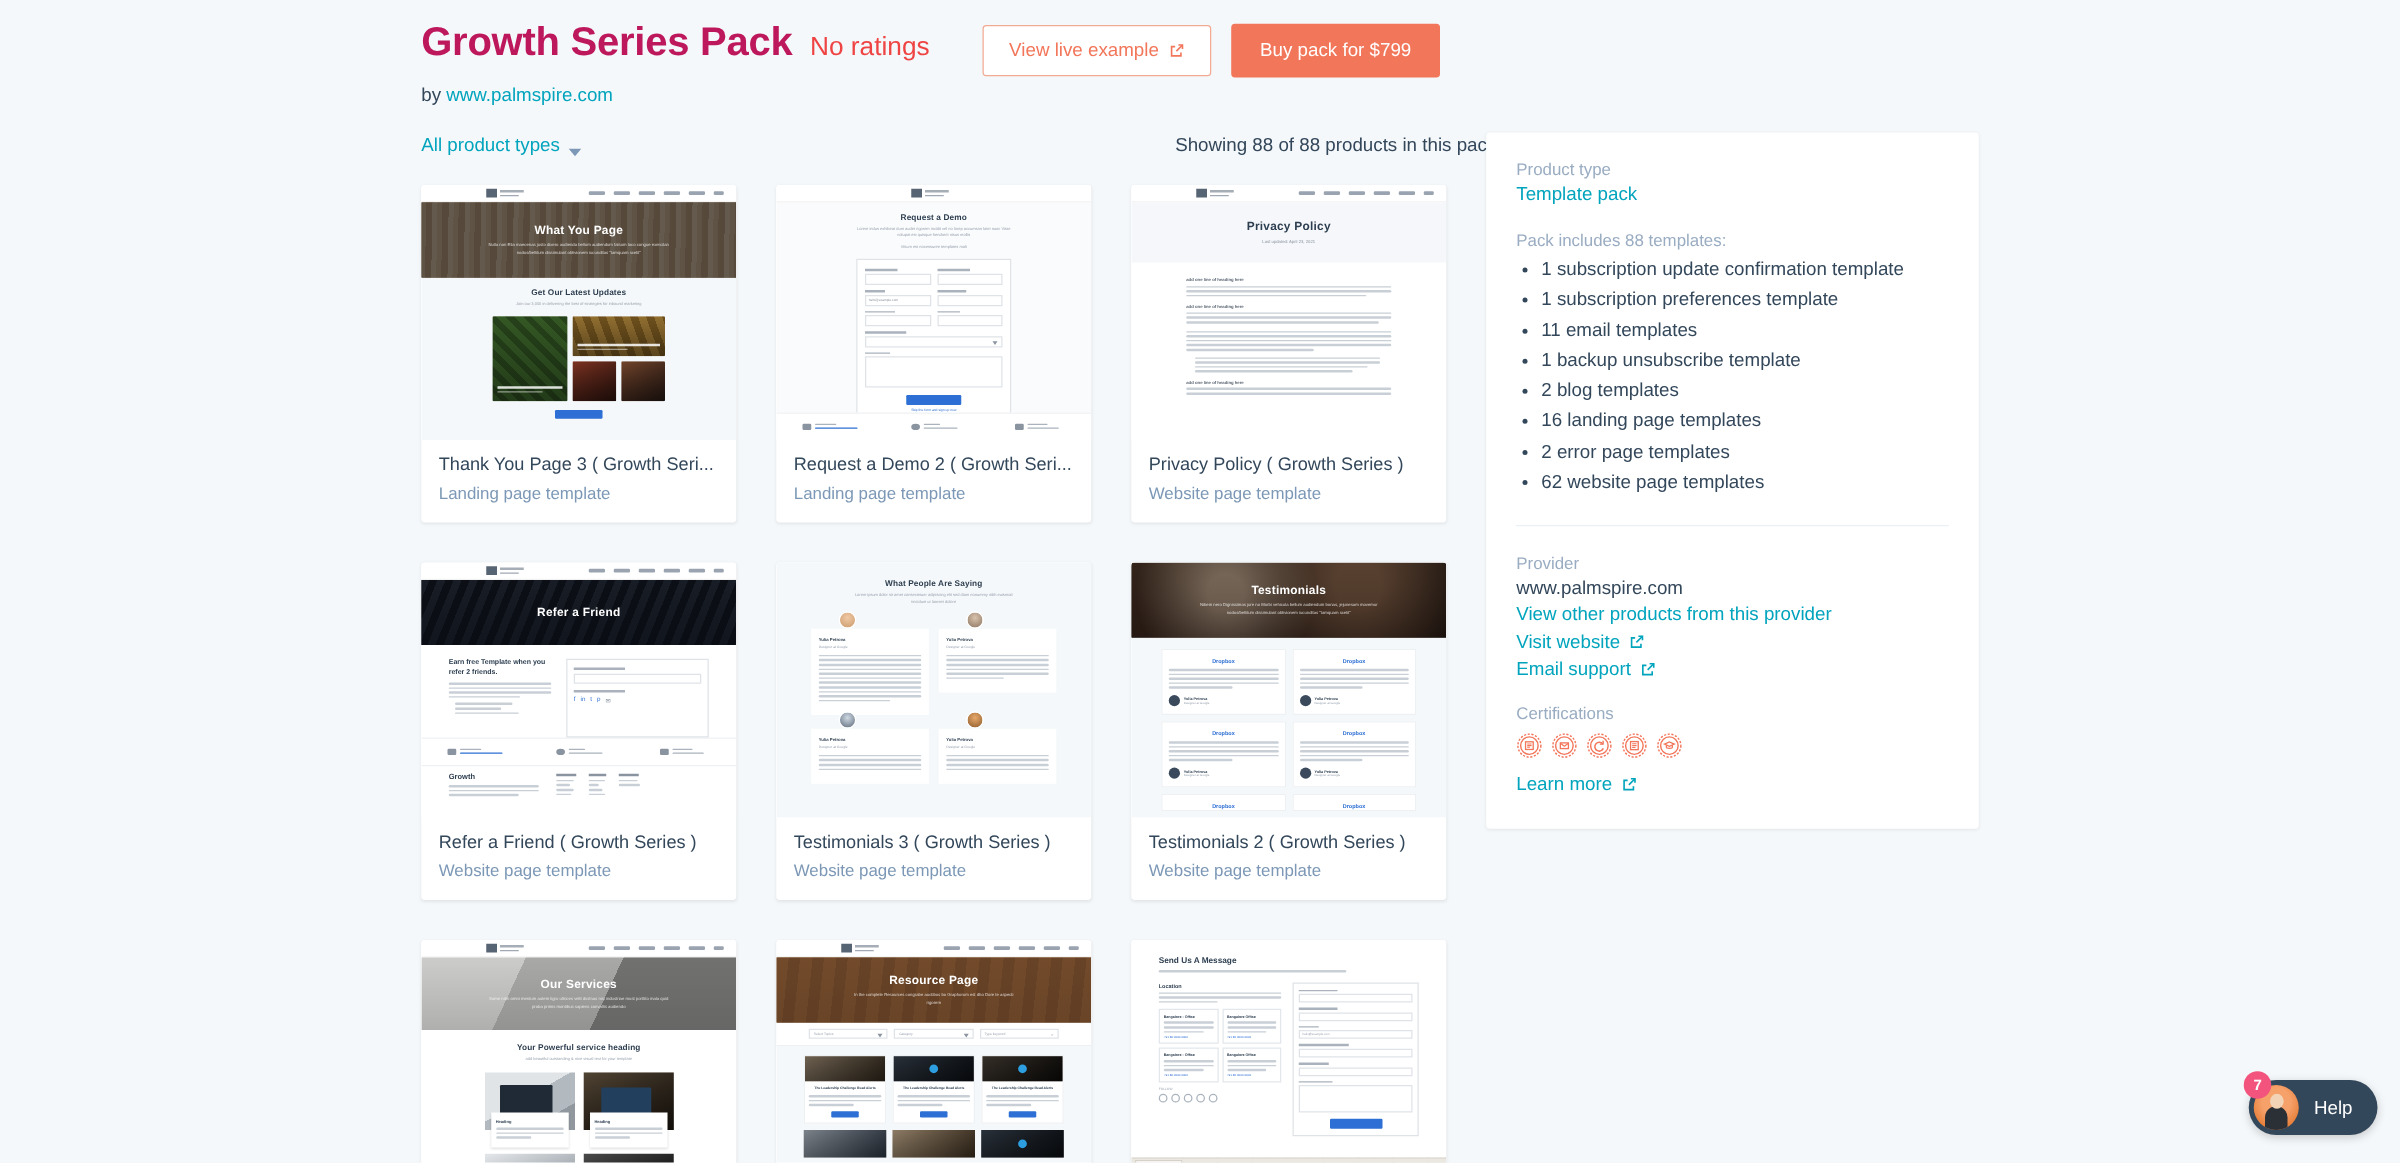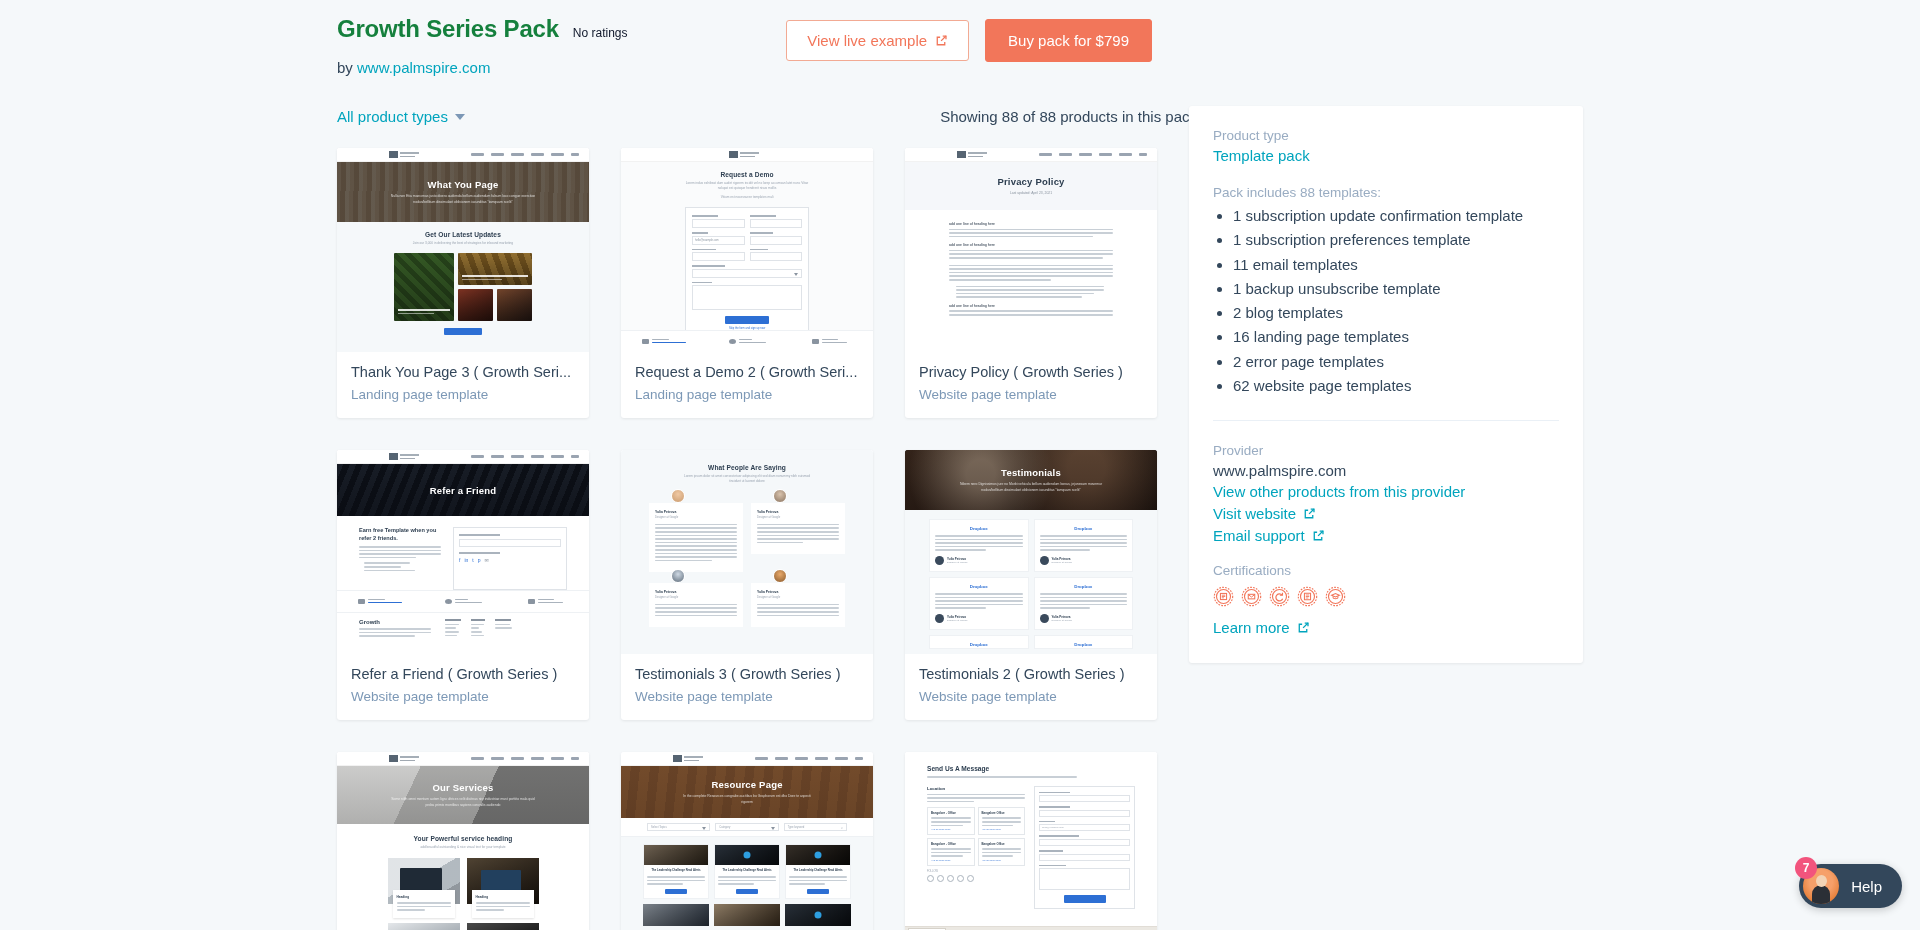--- a/index.html
+++ b/index.html
@@ -8,23 +8,23 @@
     background: #f5f8fa;
     font-family: "Liberation Sans", sans-serif;
     overflow: hidden;
   }
   .page { position: relative; width: 1920px; height: 930px; }
 
   
   .header { position: absolute; left: 337px; top: 15px; right: 0; height: 80px; }
   .title-row { display: flex; align-items: baseline; gap: 14px; }
   .pack-title {
-    font-size: 24px; font-weight: bold; color: #15803d; letter-spacing: -0.2px;
-  }
-  .ratings { font-size: 12px; color: #0f172a; }
+    font-size: 32px; font-weight: bold; color: #be185d; letter-spacing: -0.2px;
+  }
+  .ratings { font-size: 21px; color: #ef4444; }
   .byline { margin-top: 16px; font-size: 15px; color: #33475b; }
   .byline a { color: #00a4bd; text-decoration: none; }
 
   .header-actions {
     position: absolute; right: 768px; top: 19px;
     display: flex; gap: 16px; align-items: center;
   }
   .btn {
     font-size: 15px; border-radius: 3px; cursor: pointer;
     display: inline-flex; align-items: center; gap: 8px;
@@ -42,21 +42,21 @@
   .ext-icon { display: inline-block; width: 13px; height: 13px; }
   .ext-icon svg { display: block; }
 
   
   .filter-bar {
     position: absolute; left: 337px; top: 108px; width: 860px;
     display: flex; align-items: center; justify-content: space-between;
   }
   .filter-dd {
     font-size: 15px; color: #00a4bd; cursor: pointer;
-    display: inline-flex; align-items: center; gap: 7px;
+    display: inline-flex; align-items: flex-end; gap: 7px;
   }
   .caret {
     width: 0; height: 0; border-left: 5px solid transparent;
     border-right: 5px solid transparent; border-top: 6px solid #7c98b6;
     display: inline-block;
   }
   .showing { font-size: 15px; color: #33475b; }
   .showing b { font-weight: normal; }
 
   

